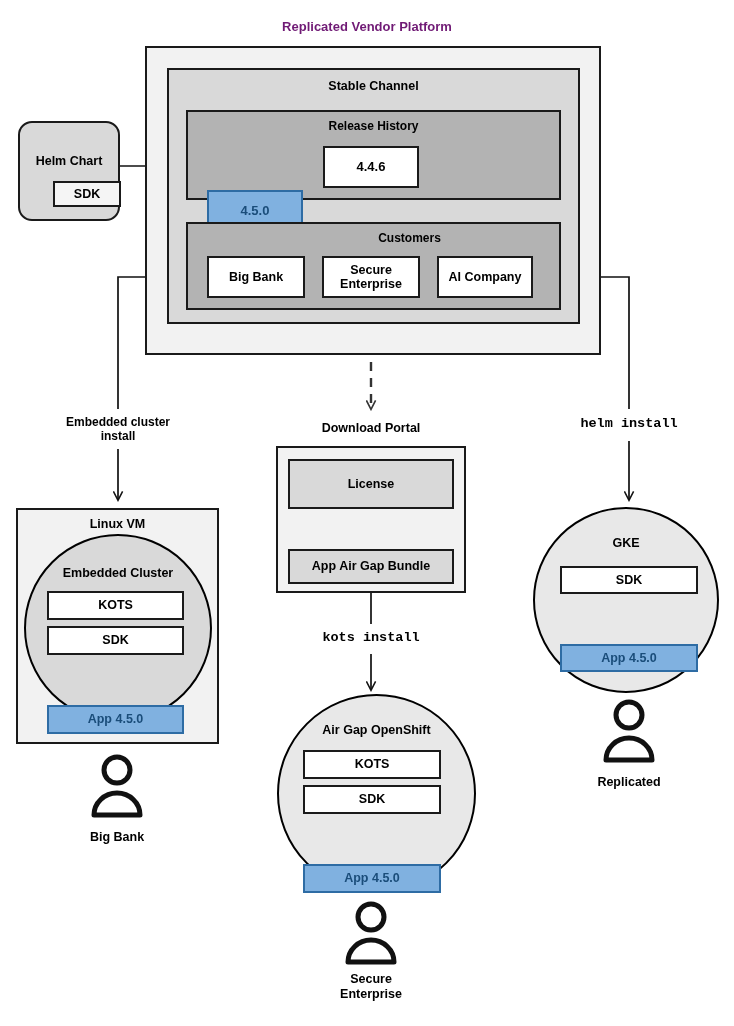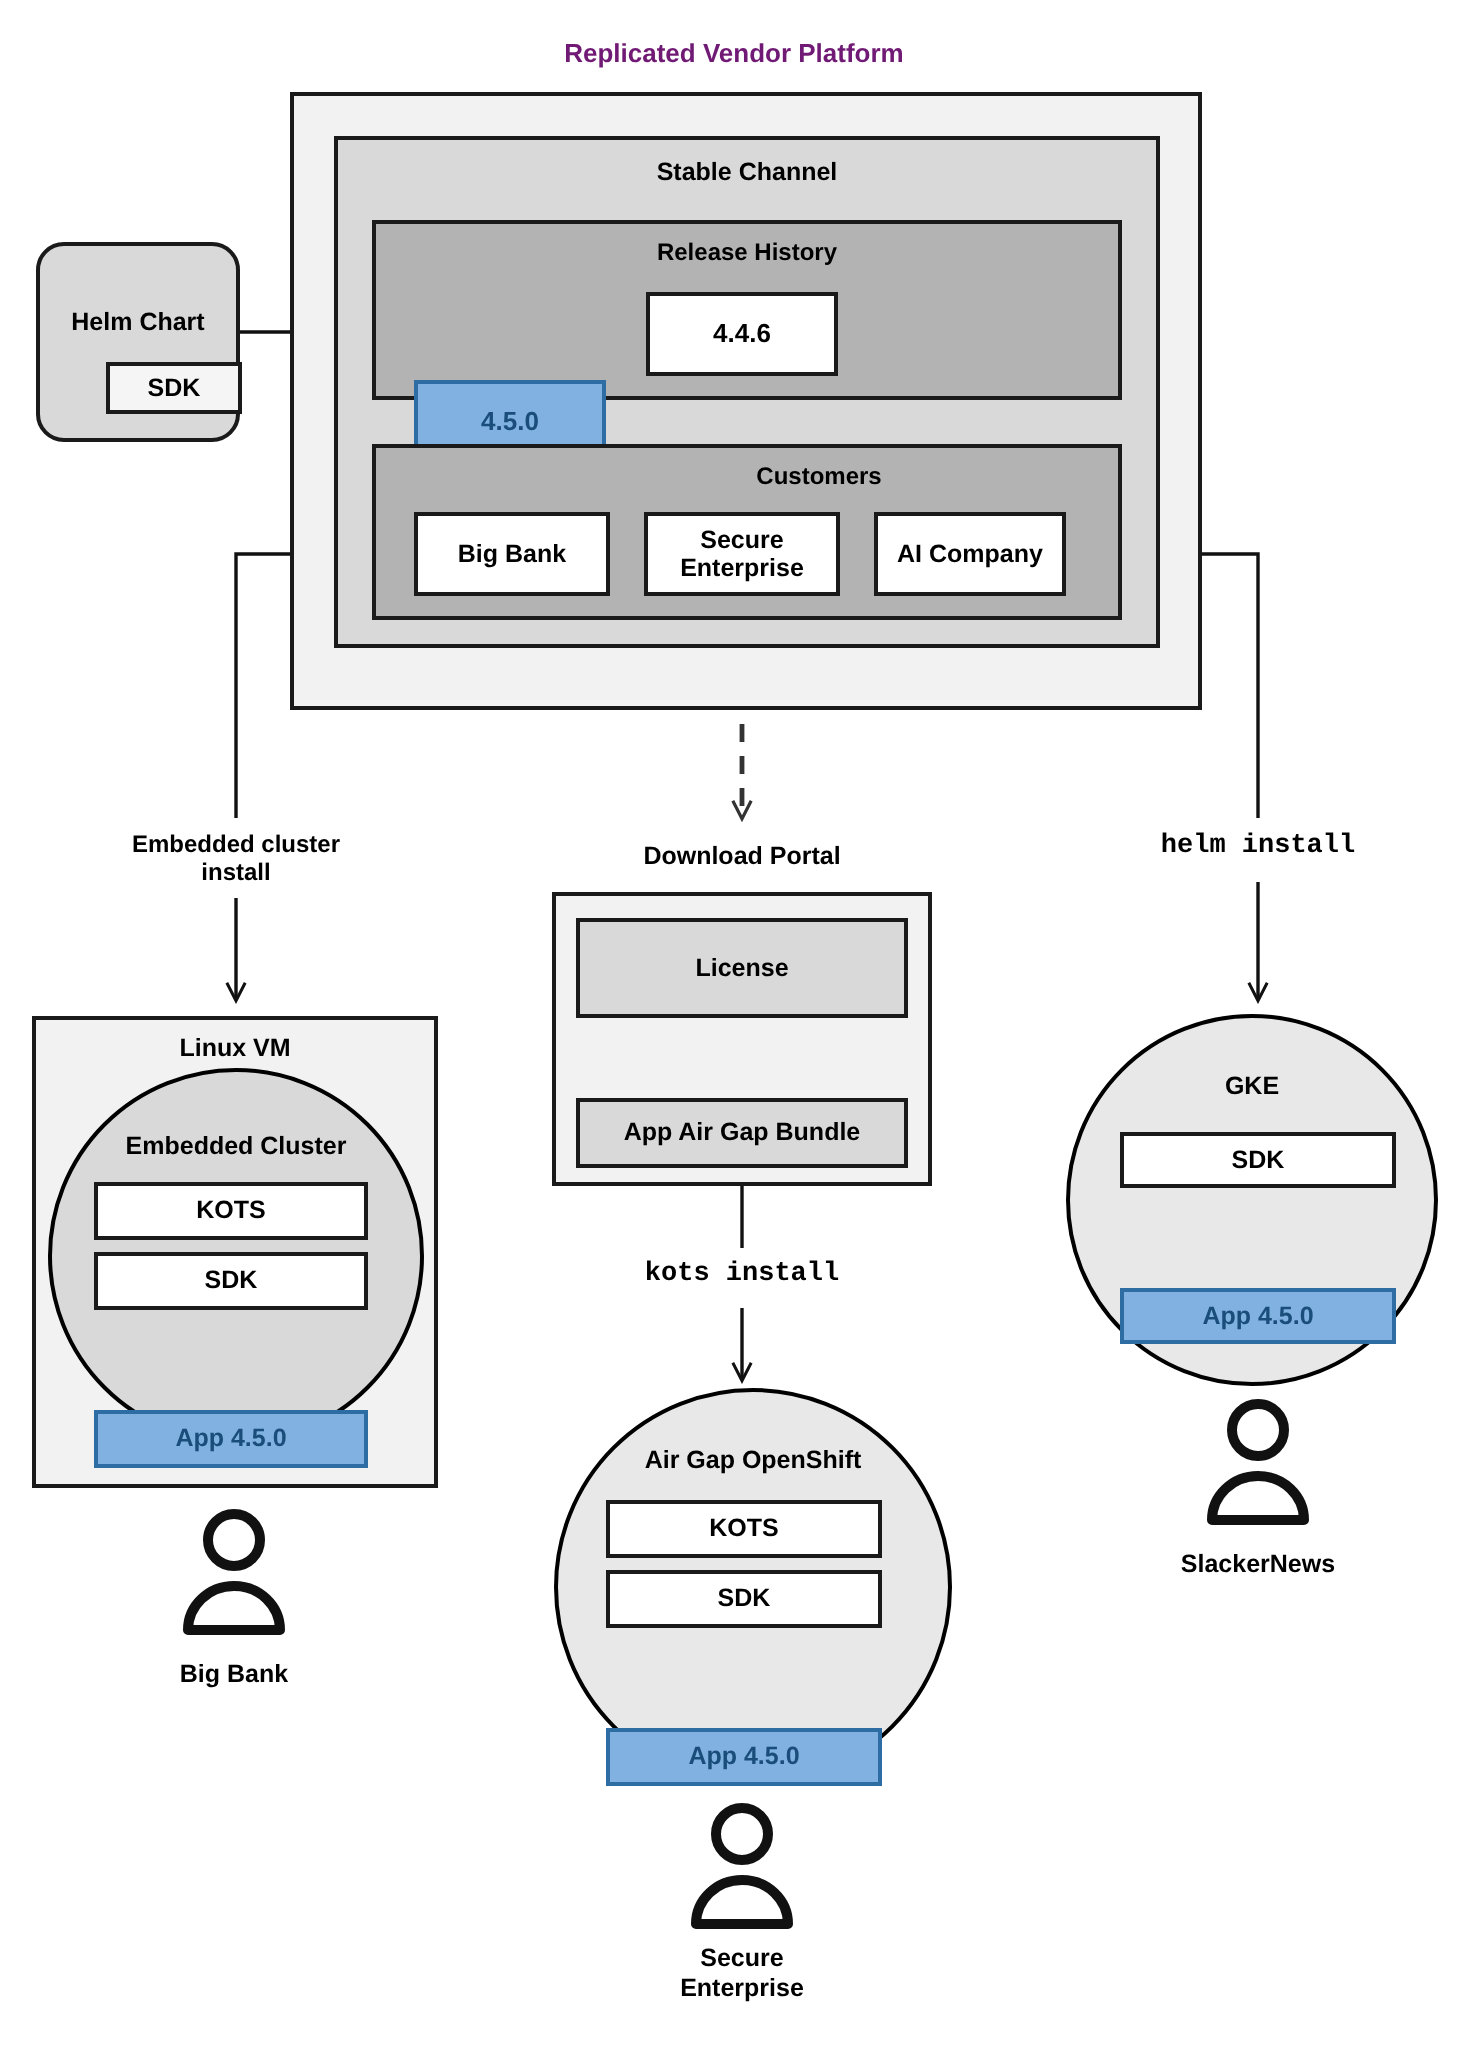--- a/index.html
+++ b/index.html
@@ -204,15 +204,15 @@
 
   <div class="circle-node circ-gray" style="left:533px; top:507px; width:186px; height:186px;"></div>
   <div class="boxlabel" style="left:533px; top:536px; width:186px; font-size:12.5px;">GKE</div>
   <div class="bx white" style="left:560px; top:566px; width:138px; height:28px; font-size:12.5px;">SDK</div>
   <div class="bx blue" style="left:560px; top:600px; width:138px; height:28px; font-size:12.5px;">App 4.5.0</div>
 
   <svg class="person" style="left:598px; top:698px;" width="62" height="66" viewBox="0 0 62 66">
     <circle cx="31" cy="17" r="13" fill="none" stroke="#111" stroke-width="5"></circle>
     <path d="M8,62 A23,22 0 0 1 54,62 Z" fill="none" stroke="#111" stroke-width="5" stroke-linejoin="round"></path>
   </svg>
-  <div class="actor-label" style="left:549px; top:775px; width:160px;">SlackerNews</div>
+  <div class="actor-label" style="left:549px; top:775px; width:160px;">Replicated</div>
 
 </div>
 
 </body></html>

